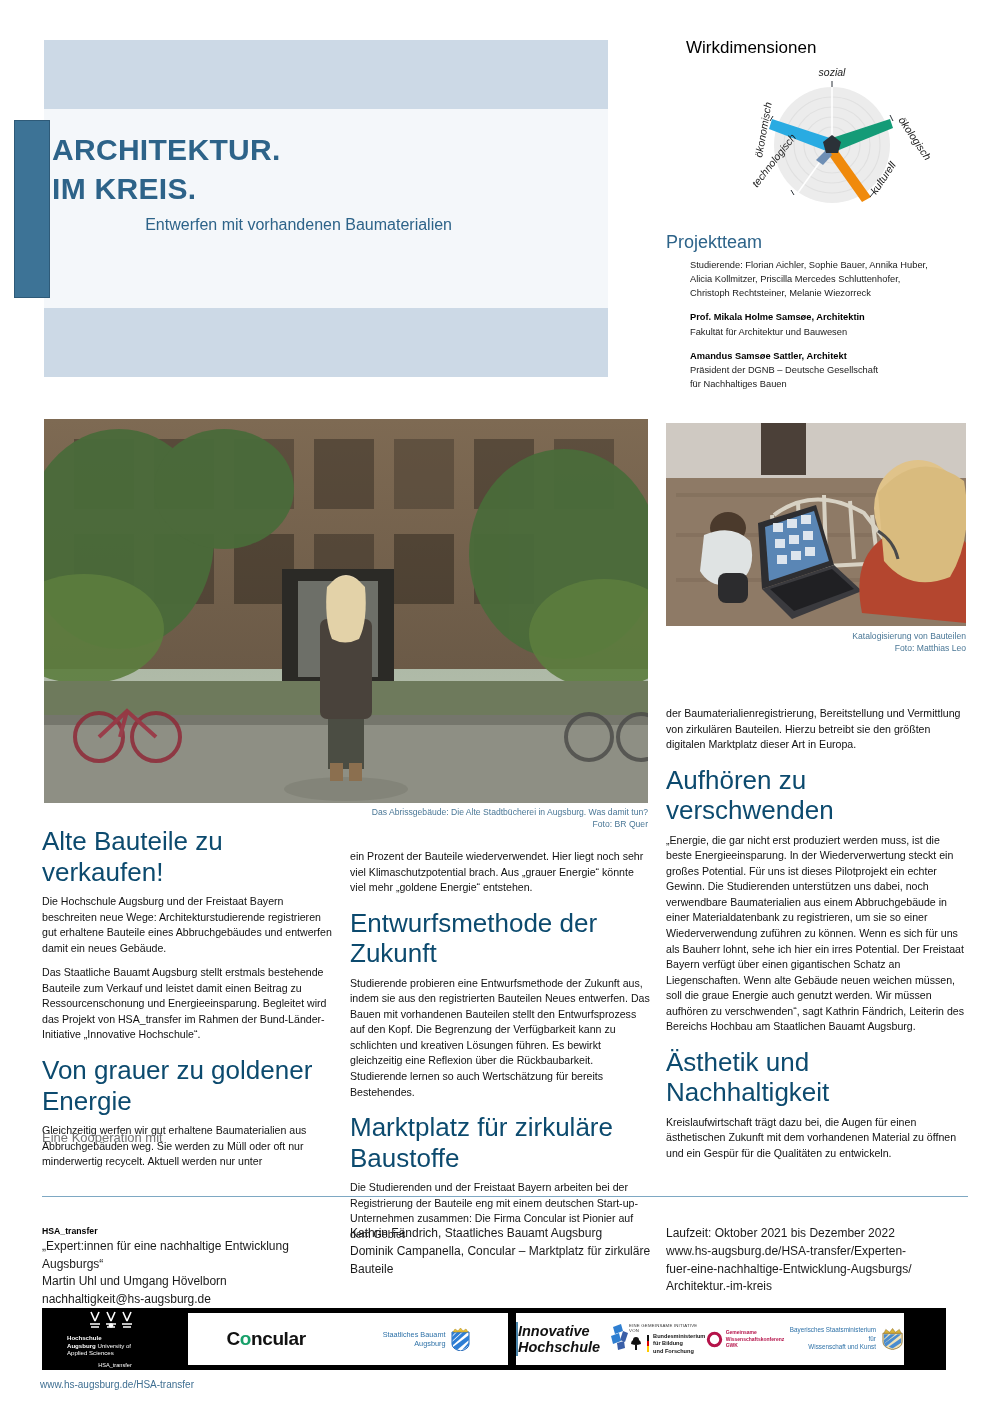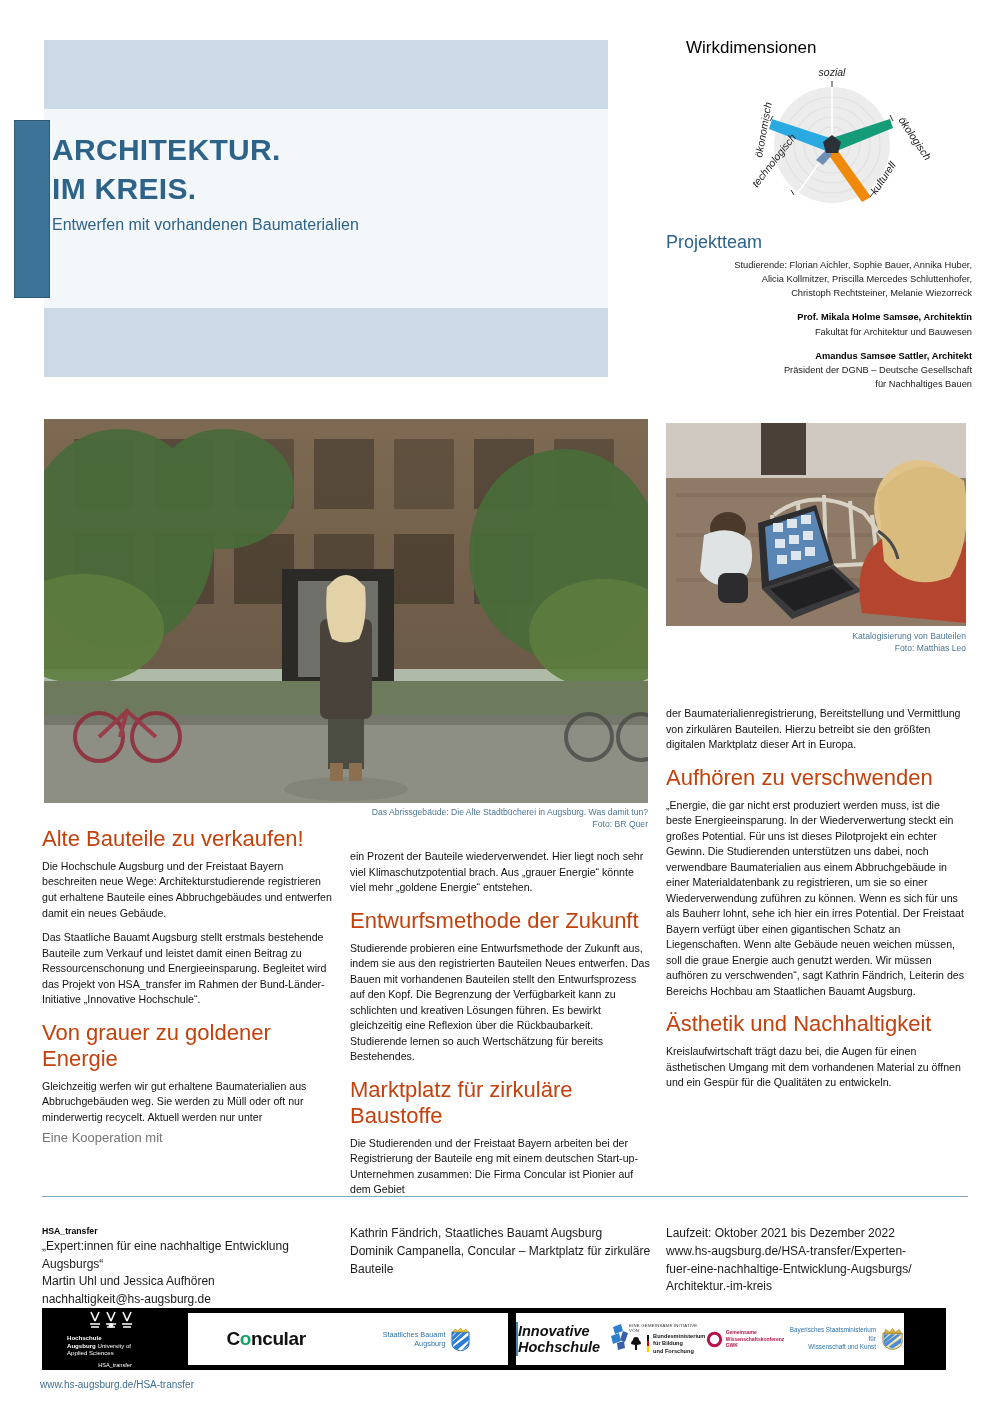--- a/index.html
+++ b/index.html
@@ -31,37 +31,37 @@
   }
   .hero-title {
     position: absolute; left: 52px; top: 130px;
     width: 540px;
     font-size: 30px; font-weight: bold; line-height: 1.31;
     color: #2d6389; letter-spacing: 0.3px;
   }
   .hero-sub {
     position: absolute; left: 52px; top: 213px;
     width: 400px;
-    font-size: 16px; line-height: 1.45; color: #2d6389;
+    font-size: 16px; line-height: 1.45; color: #2d6389; text-align: right;
   }
 
   
   .radar-head {
     position: absolute; left: 666px; top: 38px;
     font-size: 17px; color: #000000; margin-left: 20px;
   }
   .radar-wrap { position: absolute; left: 735px; top: 60px; width: 195px; height: 165px; }
   .radar-wrap svg { display: block; }
 
   
   .team-head {
     position: absolute; left: 666px; top: 232px;
     font-size: 18px; color: #2d6389;
   }
-  .team-block { position: absolute; left: 672px; top: 258px; width: 300px; text-align: right; }
+  .team-block { position: absolute; left: 690px; top: 258px; width: 300px; }
   .team-line { font-size: 9.3px; line-height: 1.52; color: #1a1a1a; }
   .team-name { font-size: 9.3px; line-height: 1.52; font-weight: bold; color: #000; }
   .team-gap { height: 10px; }
 
   
   .photo-main {
     position: absolute; left: 44px; top: 419px;
     width: 604px; height: 384px;
     overflow: hidden;
   }
@@ -77,21 +77,21 @@
   .cap-main { left: 300px; top: 806px; width: 348px; }
   .cap-small { left: 666px; top: 630px; width: 300px; }
 
   
   .col { position: absolute; }
   .col-1 { left: 42px; top: 826px; width: 296px; }
   .col-2 { left: 350px; top: 849px; width: 300px; }
   .col-3 { left: 666px; top: 706px; width: 302px; }
 
   h2.sec {
-    font-size: 22px; font-weight: normal; color: #c2410c;
+    font-size: 26px; font-weight: normal; color: #0c4a6e;
     line-height: 1.18; margin: 12px 0 7px 0;
   }
   h2.sec:first-child { margin-top: 0; }
   p.body {
     font-size: 10.6px; line-height: 1.465; color: #111; margin-bottom: 9px;
     text-align: left;
   }
   p.body:last-child { margin-bottom: 0; }
 
   
@@ -360,29 +360,29 @@
       <h2 class="sec">Entwurfsmethode der Zukunft</h2>
       <p class="body">Studierende probieren eine Entwurfsmethode der Zukunft aus, indem sie aus den registrierten Bauteilen Neues entwerfen. Das Bauen mit vorhandenen Bauteilen stellt den Entwurfsprozess auf den Kopf. Die Begrenzung der Verfügbarkeit kann zu schlichten und kreativen Lösungen führen. Es bewirkt gleichzeitig eine Reflexion über die Rückbaubarkeit. Studierende lernen so auch Wertschätzung für bereits Bestehendes.</p>
       <h2 class="sec">Marktplatz für zirkuläre Baustoffe</h2>
       <p class="body">Die Studierenden und der Freistaat Bayern arbeiten bei der Registrierung der Bauteile eng mit einem deutschen Start-up-Unternehmen zusammen: Die Firma Concular ist Pionier auf dem Gebiet</p>
     </div>
   <div class="col col-3">
       <p class="body">der Baumaterialienregistrierung, Bereitstellung und Vermittlung von zirkulären Bauteilen. Hierzu betreibt sie den größten digitalen Marktplatz dieser Art in Europa.</p>
       <h2 class="sec">Aufhören zu verschwenden</h2>
       <p class="body">„Energie, die gar nicht erst produziert werden muss, ist die beste Energieeinsparung. In der Wiederverwertung steckt ein großes Potential. Für uns ist dieses Pilotprojekt ein echter Gewinn. Die Studierenden unterstützen uns dabei, noch verwendbare Baumaterialien aus einem Abbruchgebäude in einer Materialdatenbank zu registrieren, um sie so einer Wiederverwendung zuführen zu können. Wenn es sich für uns als Bauherr lohnt, sehe ich hier ein irres Potential. Der Freistaat Bayern verfügt über einen gigantischen Schatz an Liegenschaften. Wenn alte Gebäude neuen weichen müssen, soll die graue Energie auch genutzt werden. Wir müssen aufhören zu verschwenden“, sagt Kathrin Fändrich, Leiterin des Bereichs Hochbau am Staatlichen Bauamt Augsburg.</p>
       <h2 class="sec">Ästhetik und Nachhaltigkeit</h2>
-      <p class="body">Kreislaufwirtschaft trägt dazu bei, die Augen für einen ästhetischen Umgang mit dem vorhandenen Material zu öffnen und ein Gespür für die Qualitäten zu entwickeln.</p>
+      <p class="body">Kreislaufwirtschaft trägt dazu bei, die Augen für einen ästhetischen Zukunft mit dem vorhandenen Material zu öffnen und ein Gespür für die Qualitäten zu entwickeln.</p>
     </div>
 
   <div class="rule"></div>
   <div class="koop-head">Eine Kooperation mit</div>
   <div class="koop-c1">
     <div class="koop-bold">HSA_transfer</div>
     <div class="koop-line">„Expert:innen für eine nachhaltige Entwicklung Augsburgs“</div>
-    <div class="koop-line">Martin Uhl und Jessica Aufhören</div>
+    <div class="koop-line">Martin Uhl und Umgang Hövelborn</div>
     <div class="koop-line">nachhaltigkeit@hs-augsburg.de</div>
   </div>
   <div class="koop-c2">
     <div class="koop-line">Kathrin Fändrich, Staatliches Bauamt Augsburg</div>
     <div class="koop-line">Dominik Campanella, Concular – Marktplatz für zirkuläre Bauteile</div>
   </div>
   <div class="koop-c3">
     <div class="koop-line">Laufzeit: Oktober 2021 bis Dezember 2022</div>
     <div class="koop-line">www.hs-augsburg.de/HSA-transfer/Experten-</div>
     <div class="koop-line">fuer-eine-nachhaltige-Entwicklung-Augsburgs/</div>

